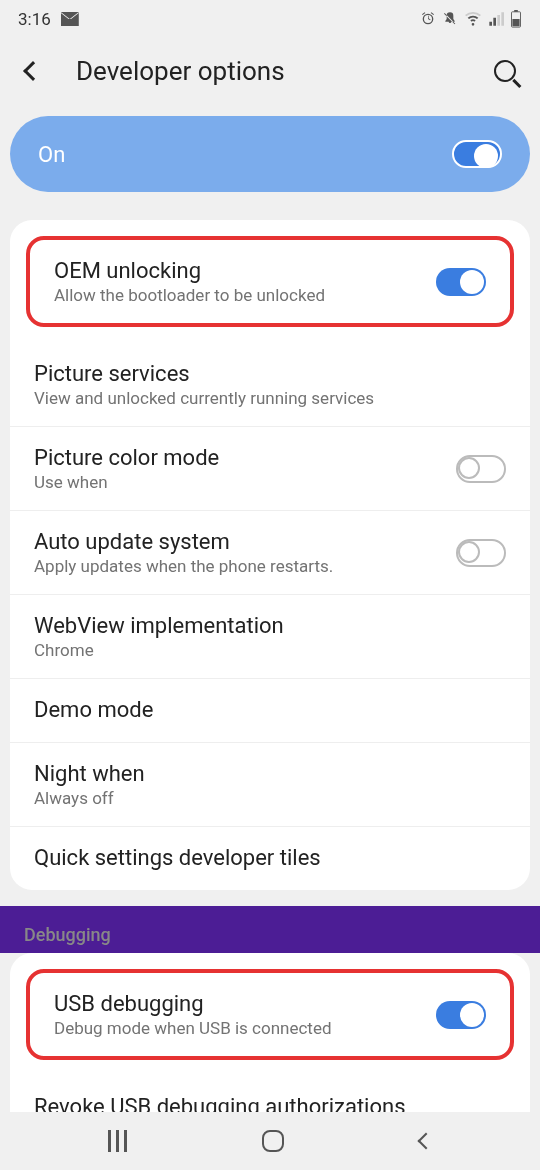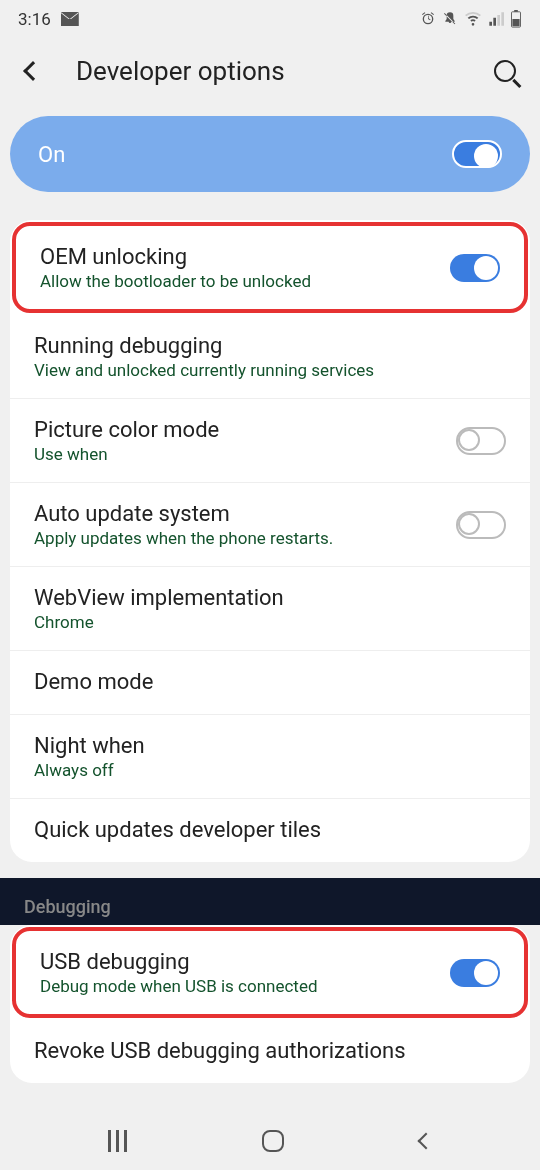--- a/index.html
+++ b/index.html
@@ -102,46 +102,46 @@
     .card {
       background: #fff;
       border-radius: 22px;
       margin: 0 10px 16px;
       overflow: hidden;
     }
     .section-header {
       padding: 18px 24px 8px;
       font-size: 18px;
       color: #888;
-      background: #0f172a;
+      background: #4c1d95;
       font-weight: 500;
     }
     .item {
       padding: 18px 24px;
       display: flex;
       align-items: center;
       justify-content: space-between;
       border-bottom: 1px solid #eee;
       position: relative;
     }
     .item:last-child { border-bottom: none; }
     .item-text { flex: 1; }
     .item-title {
       font-size: 22px;
       color: #222;
       margin-bottom: 2px;
     }
     .item-sub {
       font-size: 17px;
-      color: #14532d;
+      color: #737373;
     }
     .item.highlighted {
       border: 4px solid #e63232;
       border-radius: 18px;
-      margin: 2px;
+      margin: 16px;
     }
     
     .nav-bar {
       position: absolute;
       bottom: 0;
       left: 0;
       right: 0;
       height: 58px;
       display: flex;
       justify-content: space-around;
@@ -208,21 +208,21 @@
         <div class="item-text">
           <div class="item-title">OEM unlocking</div>
           <div class="item-sub">Allow the bootloader to be unlocked</div>
         </div>
         <span class="toggle on">
           <span class="toggle-thumb"></span>
         </span>
       </div>
       <div class="item">
         <div class="item-text">
-          <div class="item-title">Running debugging</div>
+          <div class="item-title">Picture services</div>
           <div class="item-sub">View and unlocked currently running services</div>
         </div>
       </div>
       <div class="item">
         <div class="item-text">
           <div class="item-title">Picture color mode</div>
           <div class="item-sub">Use when</div>
         </div>
         <span class="toggle off">
           <span class="toggle-thumb"></span>
@@ -249,21 +249,21 @@
         </div>
       </div>
       <div class="item">
         <div class="item-text">
           <div class="item-title">Night when</div>
           <div class="item-sub">Always off</div>
         </div>
       </div>
       <div class="item">
         <div class="item-text">
-          <div class="item-title">Quick updates developer tiles</div>
+          <div class="item-title">Quick settings developer tiles</div>
         </div>
       </div>
     </div>
     <div class="section-header">Debugging</div>
     <div class="card">
       <div class="item highlighted">
         <div class="item-text">
           <div class="item-title">USB debugging</div>
           <div class="item-sub">Debug mode when USB is connected</div>
         </div>

